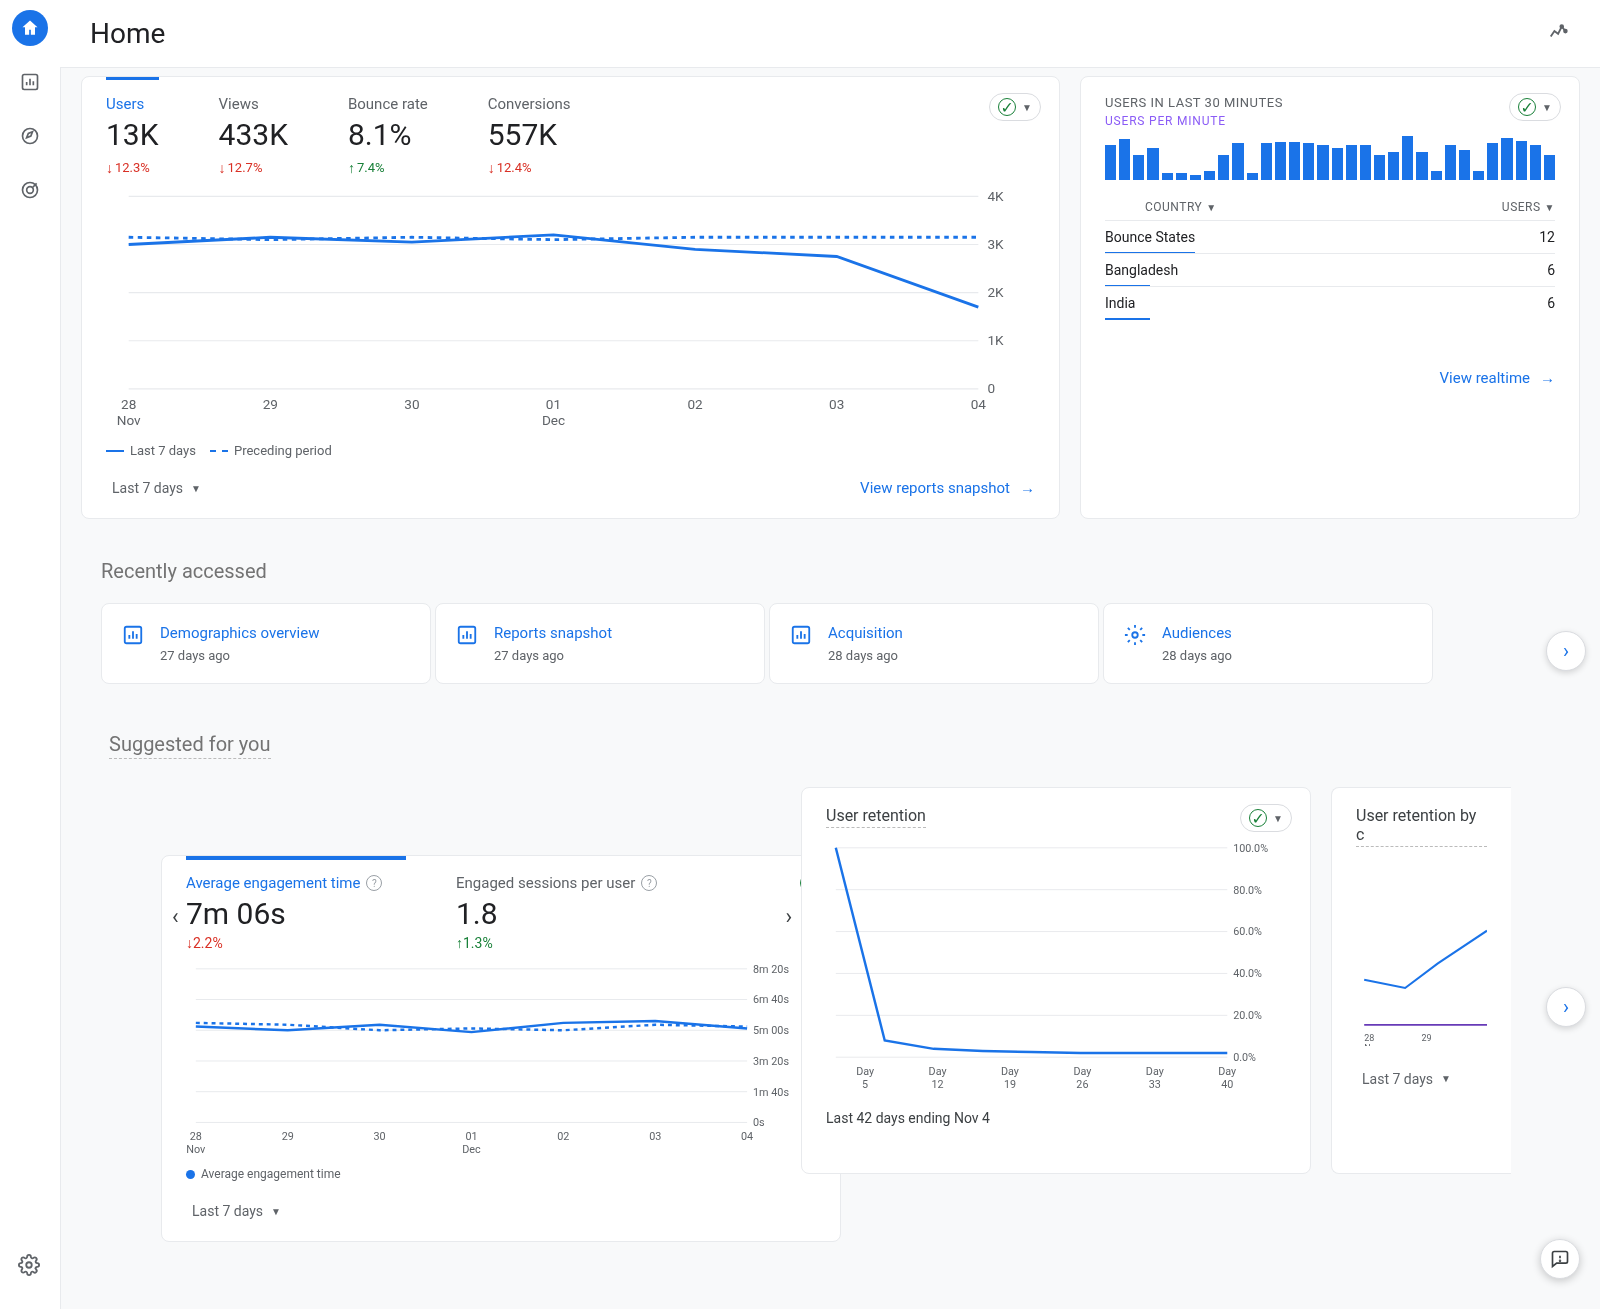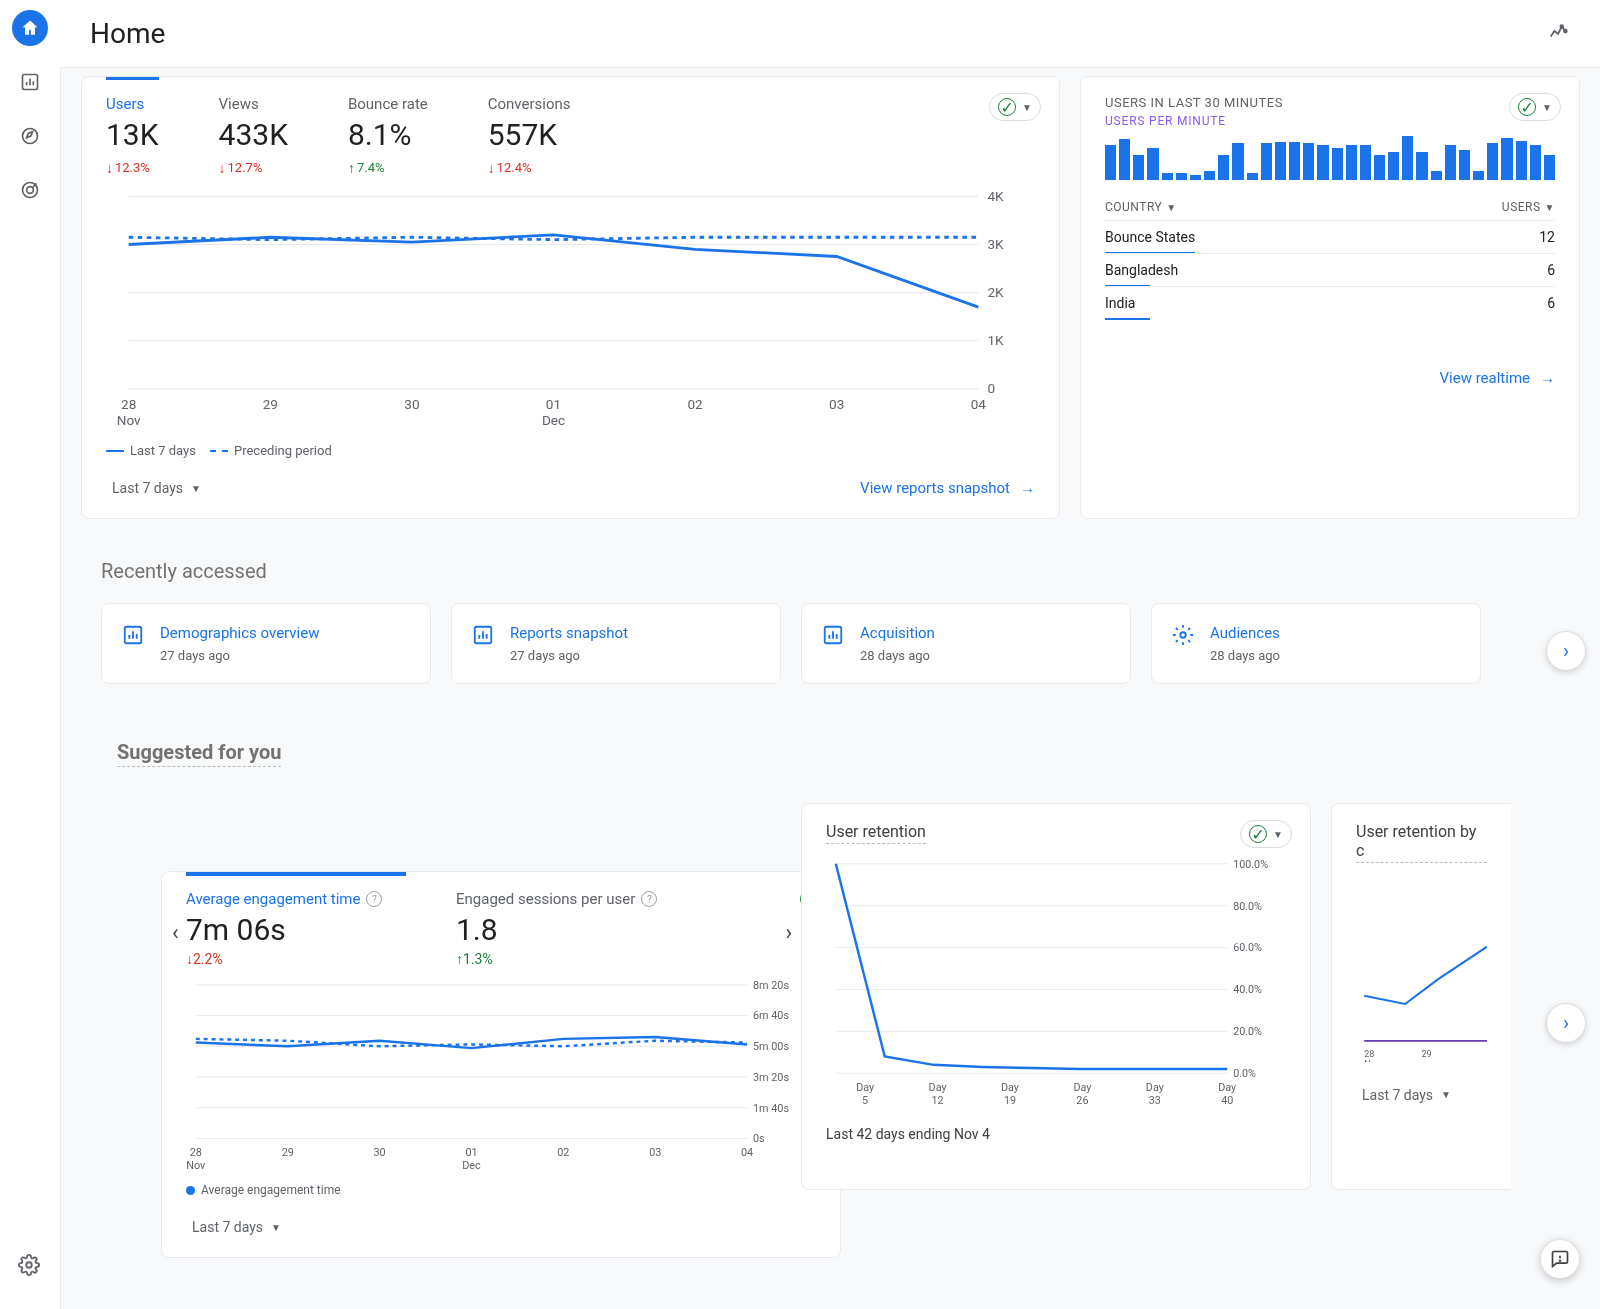--- a/index.html
+++ b/index.html
@@ -61,28 +61,28 @@
 .legend .solid { width:18px; height:2px; background:#1a73e8; display:inline-block;}
 .legend .dashed { width:18px; border-top:2px dashed #1a73e8; display:inline-block;}
 .card-footer { display:flex; justify-content:space-between; align-items:center; margin-top:18px;}
 .period-sel { color:#5f6368; font-size:14px; display:flex; align-items:center; gap:8px; cursor:pointer; padding:4px 6px;}
 .link { color:#1a73e8; font-size:15px; display:flex; align-items:center; gap:10px; cursor:pointer;}
 .rt-header { font-size:13px; letter-spacing:0.5px; color:#5f6368; margin-bottom:4px;}
 .rt-big { font-size:34px; margin-bottom:20px;}
 .rt-section-label { font-size:12px; letter-spacing:0.8px; color:#8b5cf6; margin-bottom:8px;}
 .barchart { display:flex; align-items:flex-end; gap:3px; height:44px; margin-bottom:20px;}
 .barchart .bar { background:#1a73e8; width:13px;}
-.country-header { display:flex; justify-content:space-between; font-size:12px; letter-spacing:0.5px; color:#5f6368; padding-bottom:6px;}
+.country-header { display:flex; justify-content:space-between; font-size:12px; letter-spacing:0.5px; color:#5f6368; padding-bottom:6px;margin-left:40px;}
 .country-header .hlink{ display:flex; align-items:center; gap:4px; cursor:pointer;}
 .country-row { display:flex; justify-content:space-between; padding:8px 0; border-top:1px solid #e8eaed; font-size:14px; position:relative;}
 .country-row .cbar { position:absolute; bottom:-1px; left:0; height:2px; background:#1a73e8;}
 .rt-footer { display:flex; justify-content:flex-end; margin-top:50px;}
 .section-title { font-size:20px; color:#737373; margin:40px 0 20px 20px;}
 .section-title.dashed { border-bottom:1px dashed #bbb; display:inline-block; padding-bottom:2px;}
-.recent-row { display:flex; gap:20px; position:relative; padding-left:20px;}
+.recent-row { display:flex; gap:4px; position:relative; padding-left:20px;}
 .recent-card { flex:1; max-width:330px; background:#fff; border:1px solid #e8eaed; border-radius:8px; padding:20px; display:flex; gap:16px; cursor:pointer;}
 .recent-card .ricon { color:#1a73e8; }
 .recent-card .rtitle { color:#1a73e8; font-size:15px; margin-bottom:6px;}
 .recent-card .rsub { color:#5f6368; font-size:13px;}
 .scroll-btn {
   width:40px; height:40px; border-radius:50%; background:#fff; border:1px solid #dadce0;
   box-shadow:0 2px 6px rgba(0,0,0,0.15); display:flex; align-items:center; justify-content:center;
   cursor:pointer; color:#1a73e8; font-size:20px;
   position:absolute;
 }
@@ -344,21 +344,21 @@
           </svg></div>
         <div>
           <div class="rtitle">Audiences</div>
           <div class="rsub">28 days ago</div>
         </div>
       </div>
       <div class="scroll-btn" style="right:-6px; top:28px;">›</div>
   </div>
 
   <div style="margin:40px 0 20px 20px;">
-    <span class="section-title dashed" style="margin:16px;font-weight:bold;">Suggested for you</span>
+    <span class="section-title dashed" style="margin:8px;">Suggested for you</span>
   </div>
   <div class="sugg-row">
 
     <div class="sugg-card main">
       <div class="status-pill naked" style="top:14px;right:18px;">
         <span class="check">✓</span>
       </div>
       <div class="eng-row">
         <span class="nav-arr" style="position:absolute;left:-14px;top:30px;">‹</span>
         <div class="eng-metric sel">

